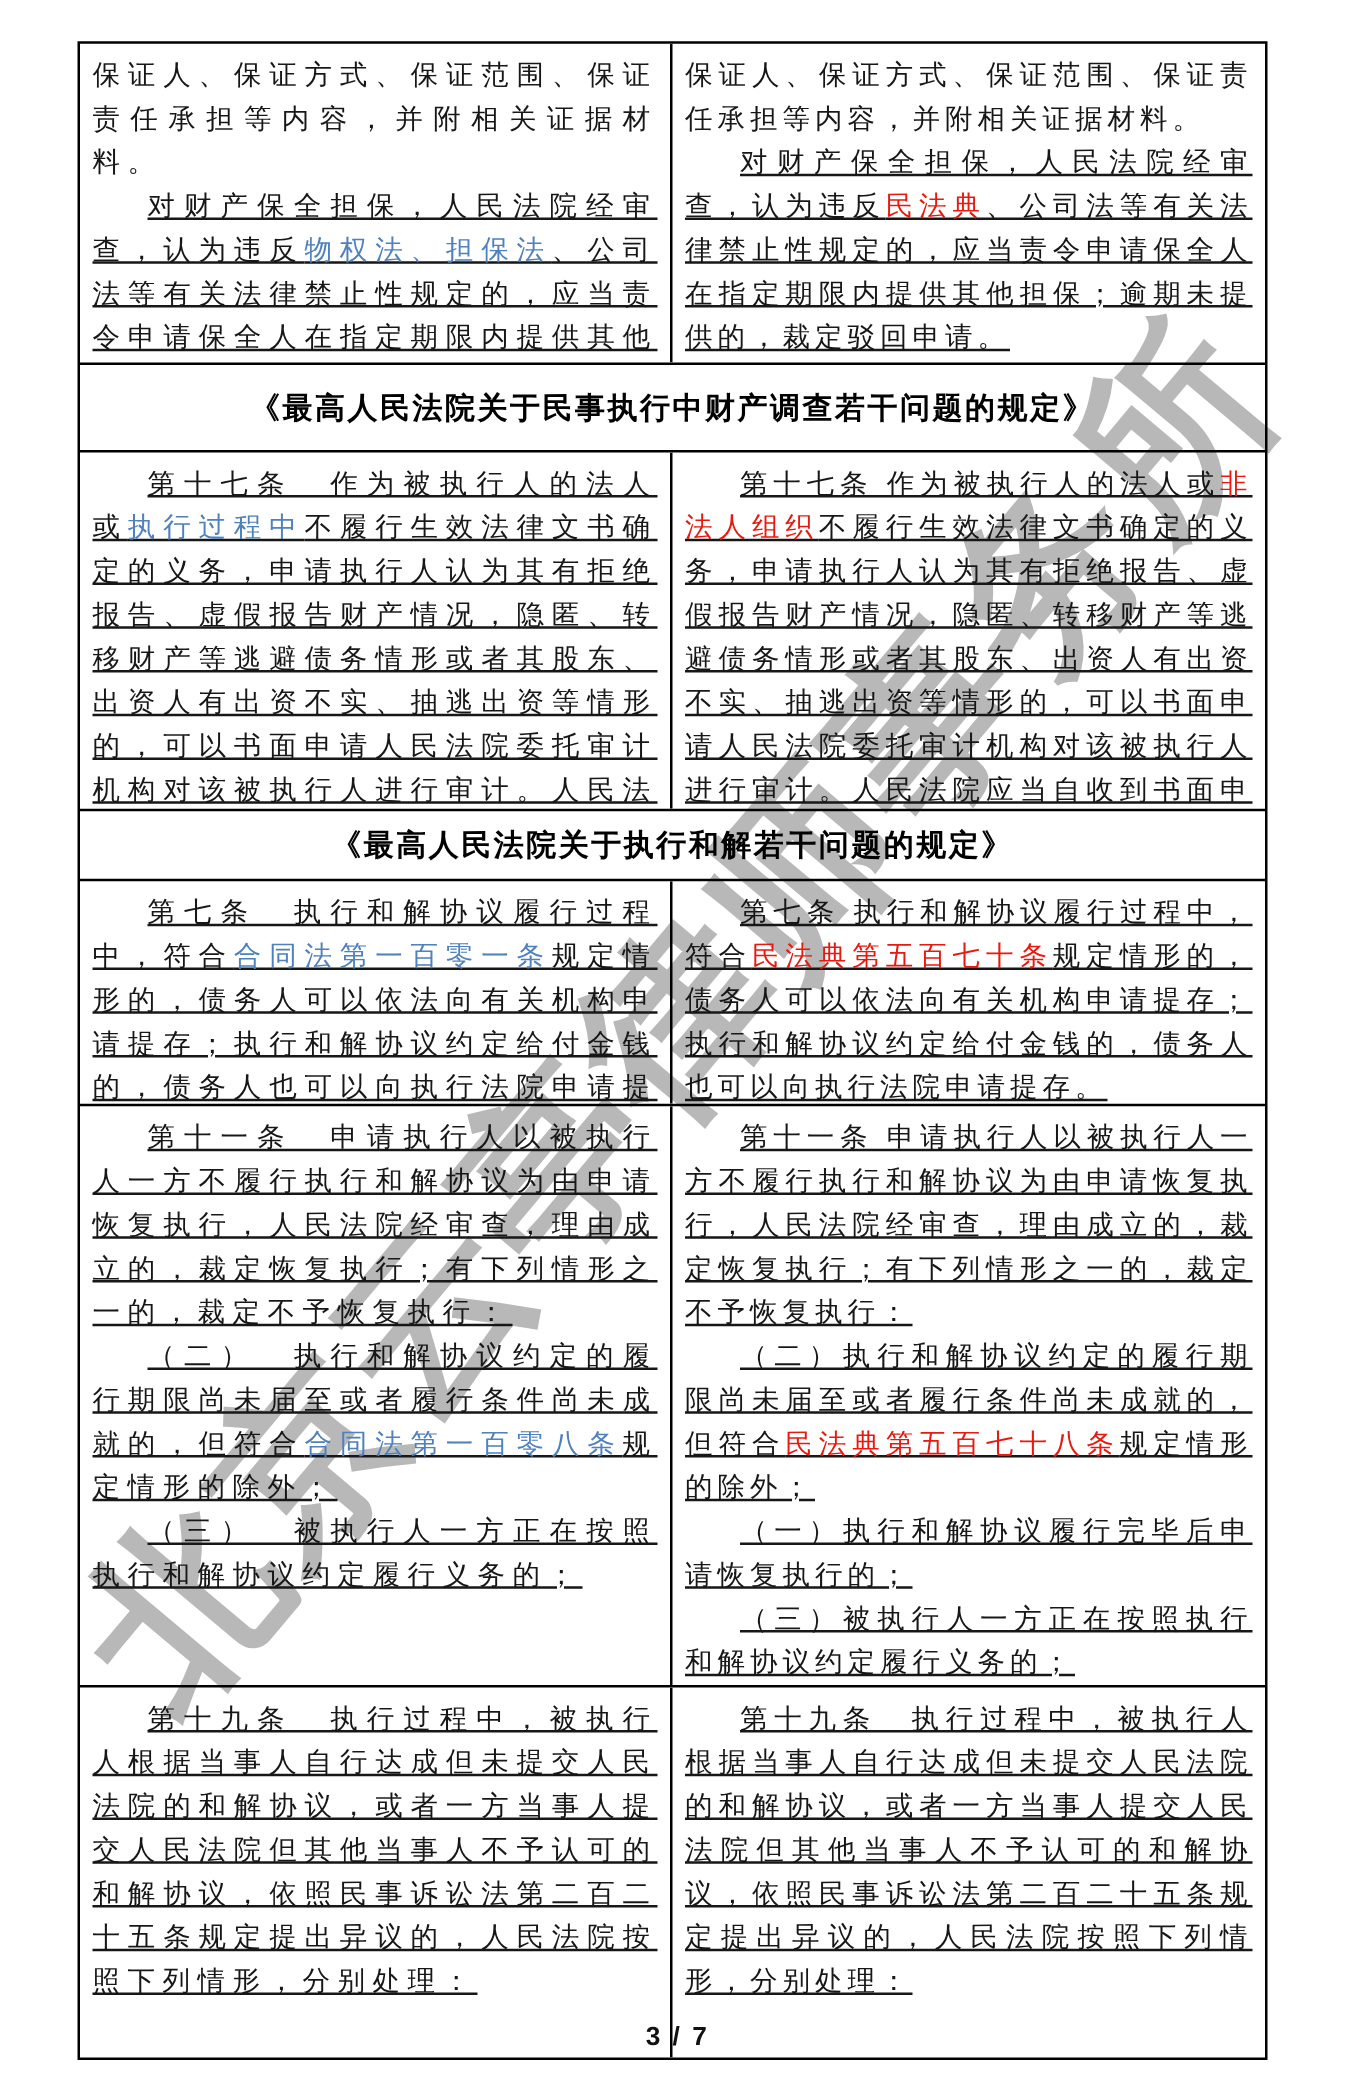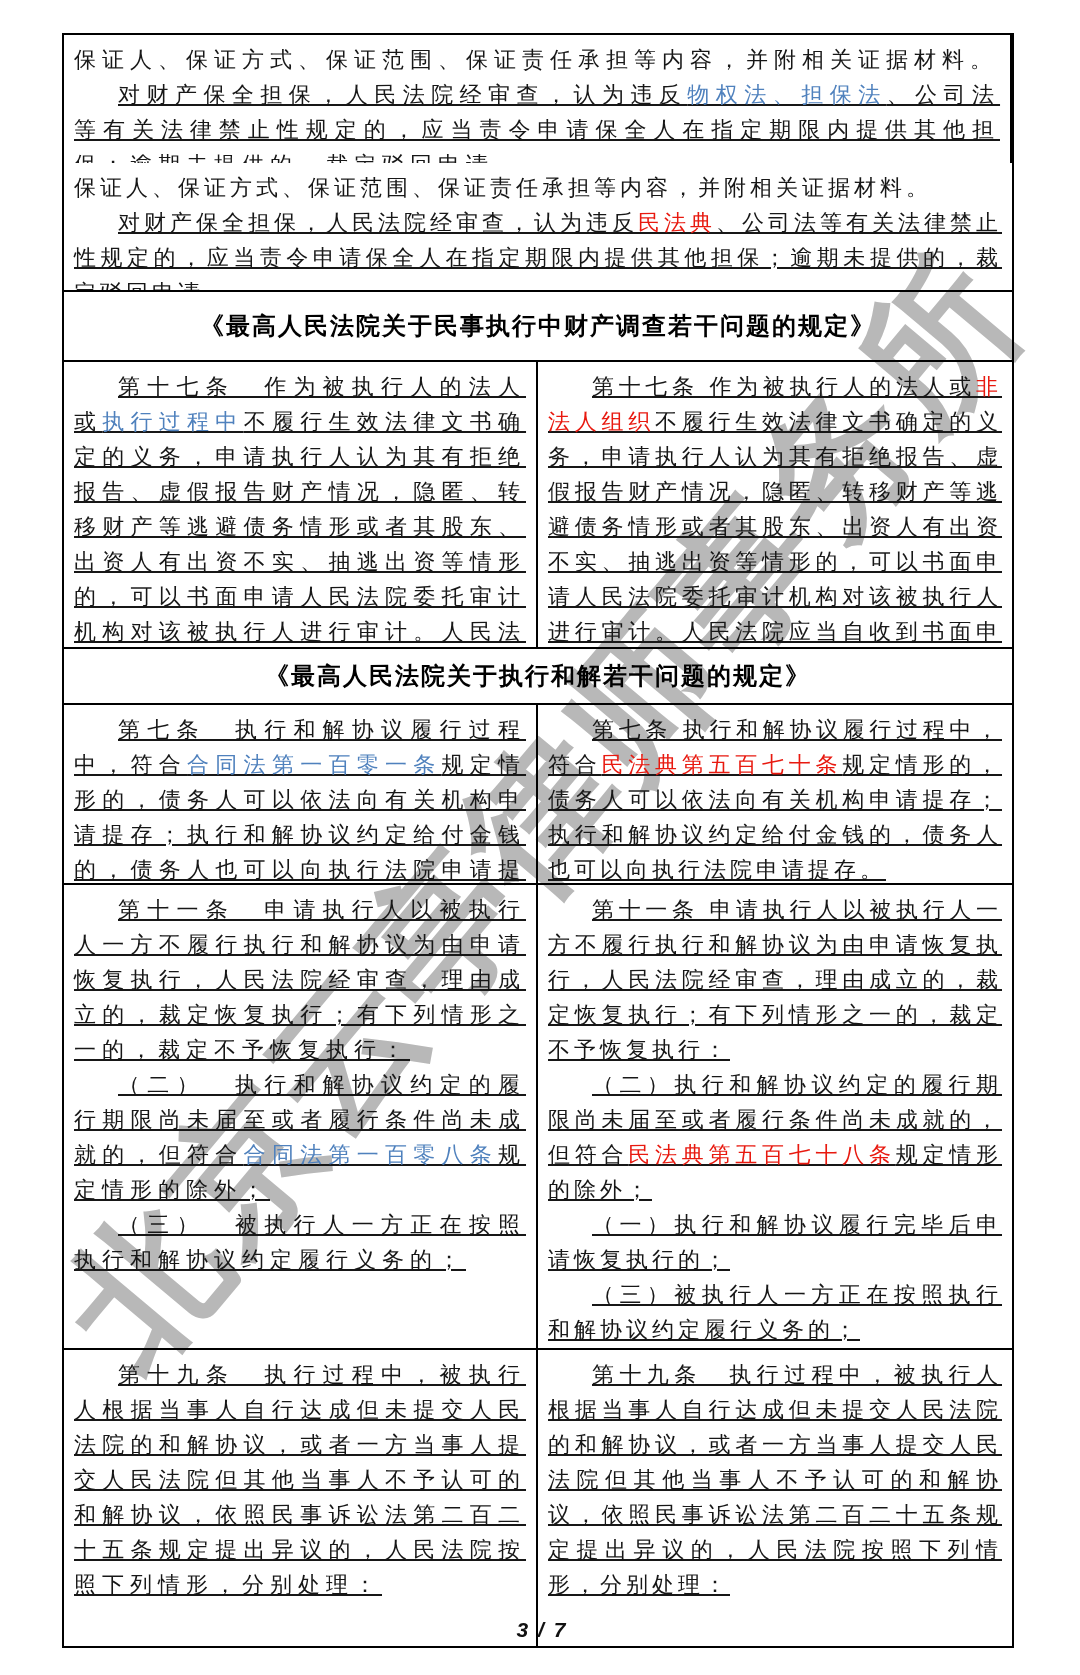--- a/index.html
+++ b/index.html
@@ -19,42 +19,42 @@
     z-index:0;user-select:none;
   }
 
   
   .lawtable{
     position:absolute;left:62px;top:33px;width:952px;
     border:2px solid #000;z-index:1;box-sizing:border-box;
     background:transparent;
   }
   .row{display:flex;box-sizing:border-box;border-top:2px solid #000;overflow:hidden;}
-  .row:first-child{border-top:none;flex-direction:column;}
+  .row:first-child{border-top:none;}
   .cell{box-sizing:border-box;flex:1 1 50%;padding:7px 10px 0 10px;overflow:hidden;}
   .cell.left{border-right:2px solid #000;}
   .cell p{
     margin:0;font-size:22px;line-height:35px;color:#171717;
     text-align:justify;
   }
   .cell.left p{letter-spacing:6px;}
   .cell.right p{letter-spacing:4px;}
   p.ind{text-indent:2em;text-decoration:underline;}
   .seg-old{color:var(--old-color,#4f81bd);}
   .seg-new{color:var(--new-color,#e8190f);}
 
   .row.header{align-items:center;justify-content:center;}
   .htext{
     margin:0;width:100%;text-align:center;font-weight:bold;
     font-size:24px;letter-spacing:2px;color:#000;
   }
 
   .pagenum{
     position:absolute;left:4px;right:0;top:1618px;text-align:center;
-    font-size:21px;font-weight:bold;letter-spacing:2px;color:#111;z-index:1;font-style:italic;
+    font-size:21px;font-weight:bold;letter-spacing:2px;color:#111;z-index:1;
   }
 </style>
 </head>
 <body>
 
 <div class="page">
 
   <div class="watermark">北京云亭律师事务所</div>
 
   <div class="lawtable">

